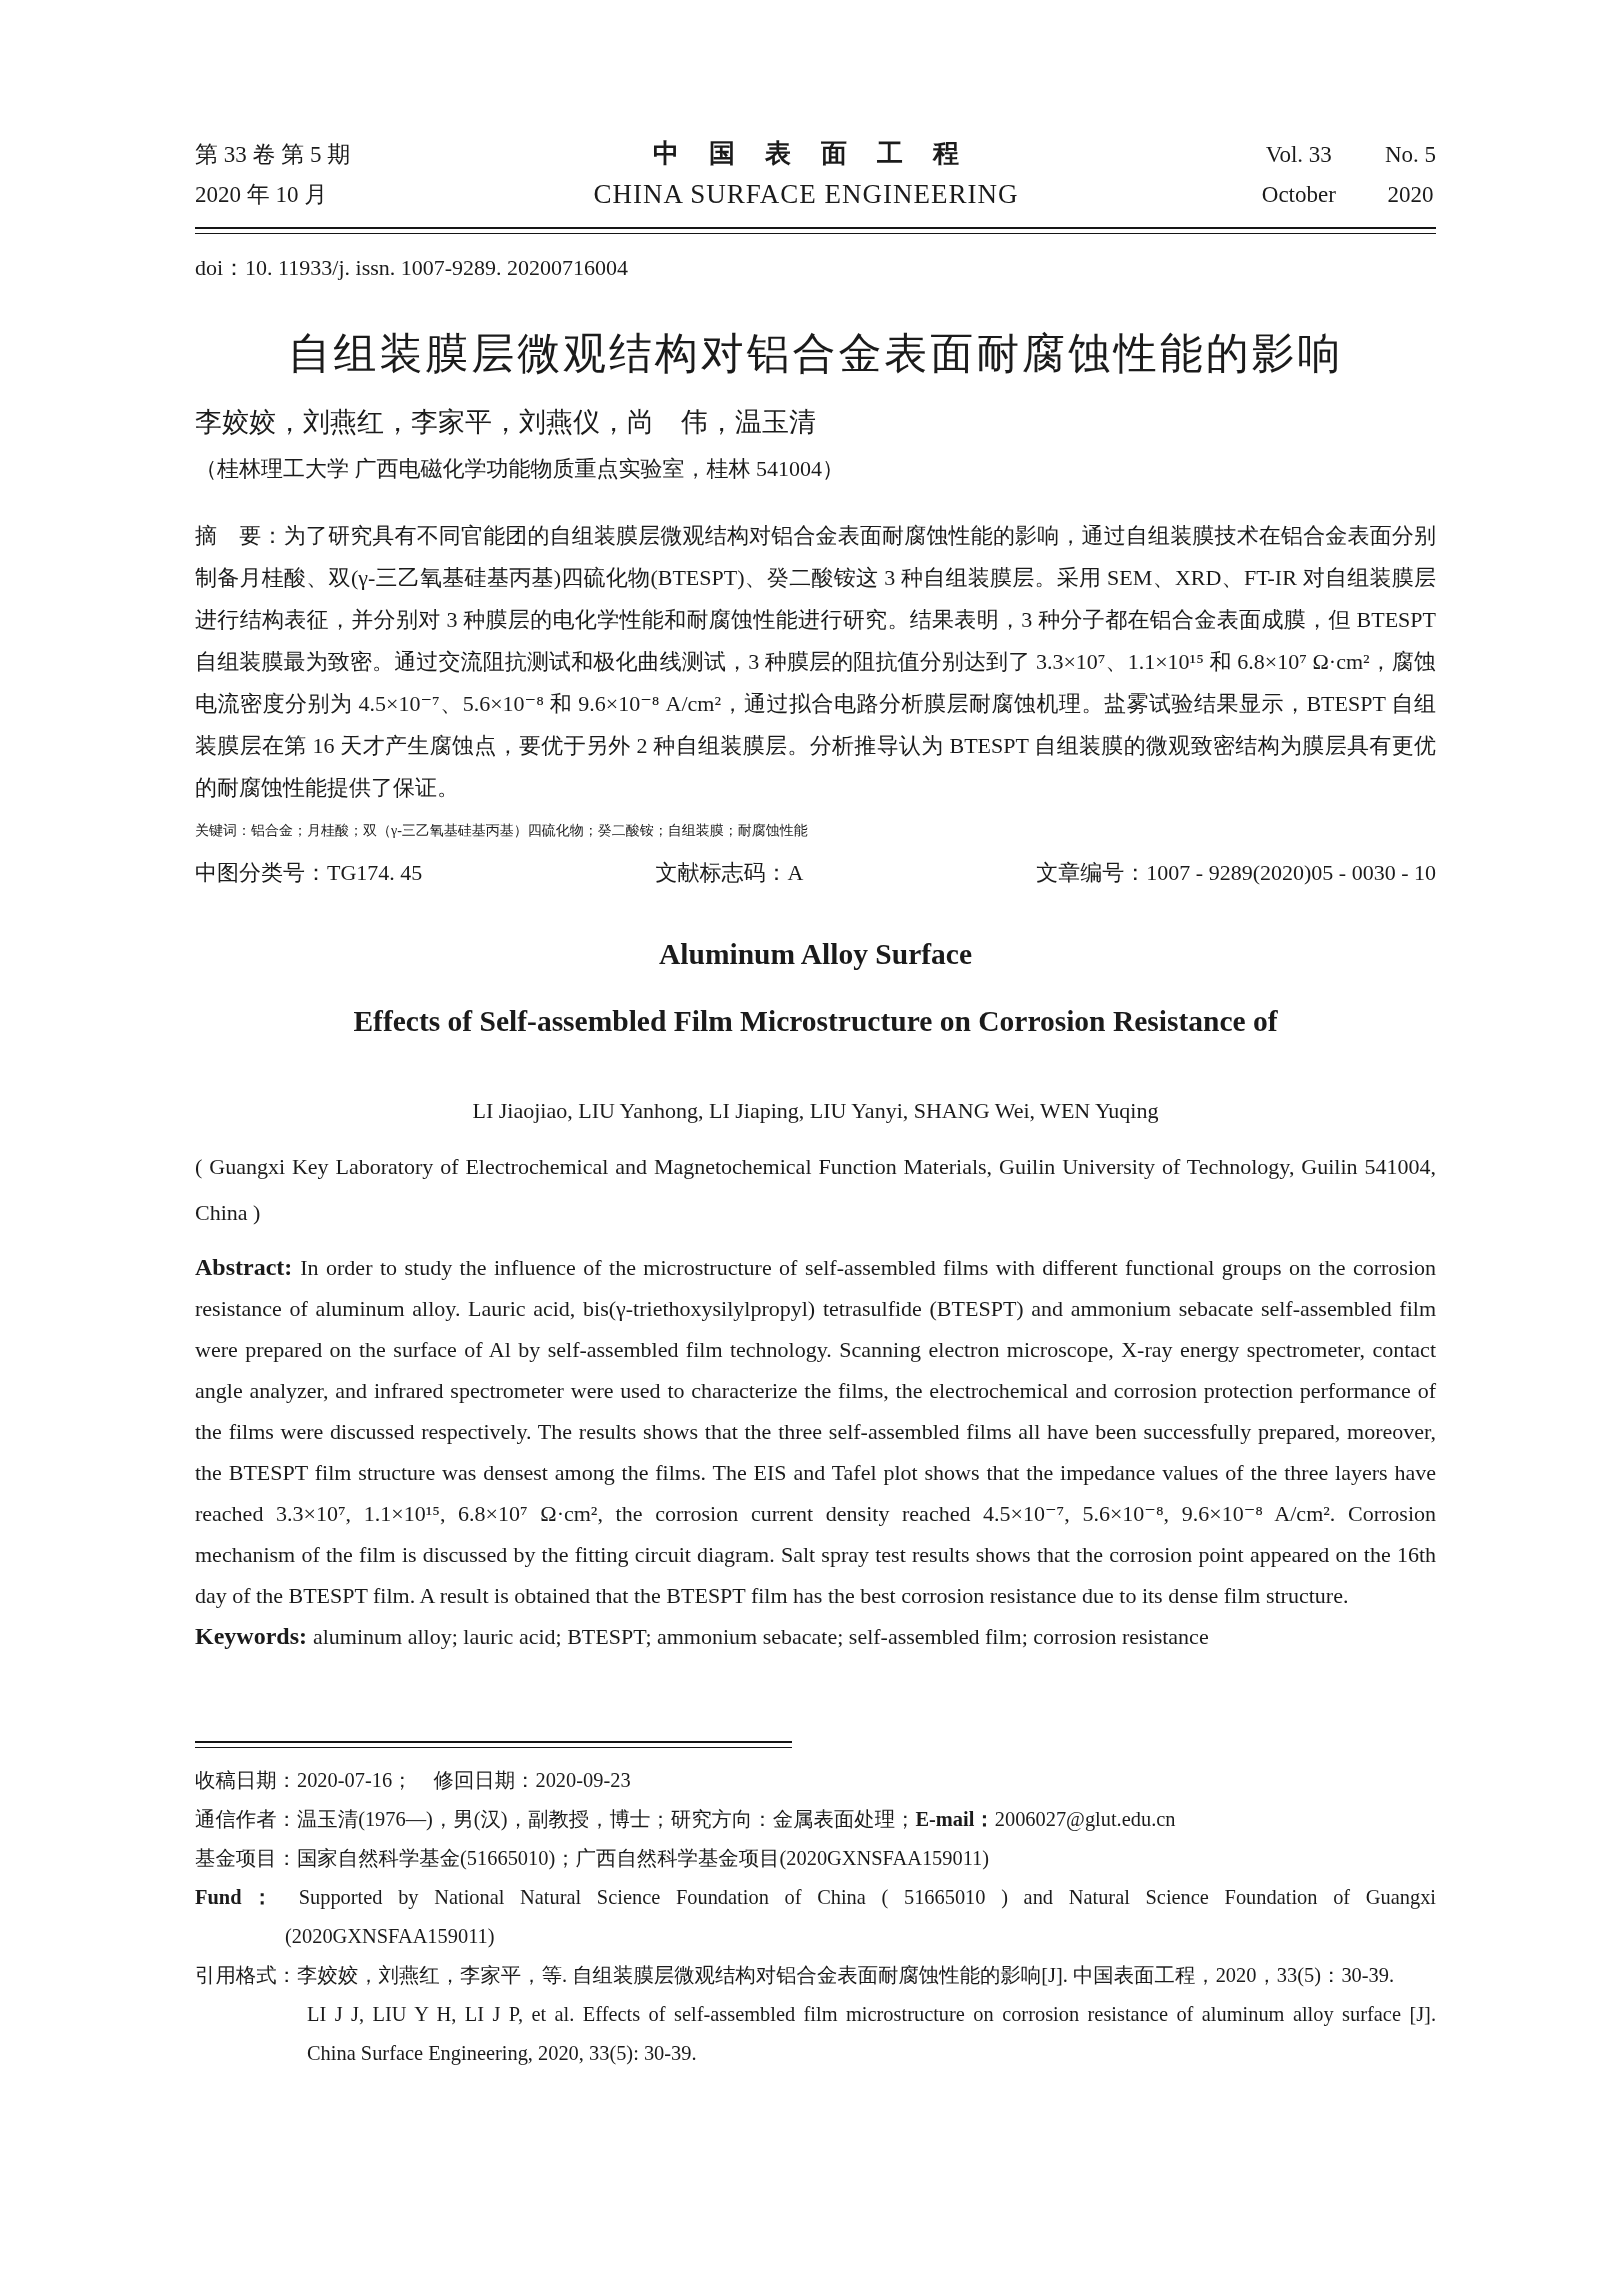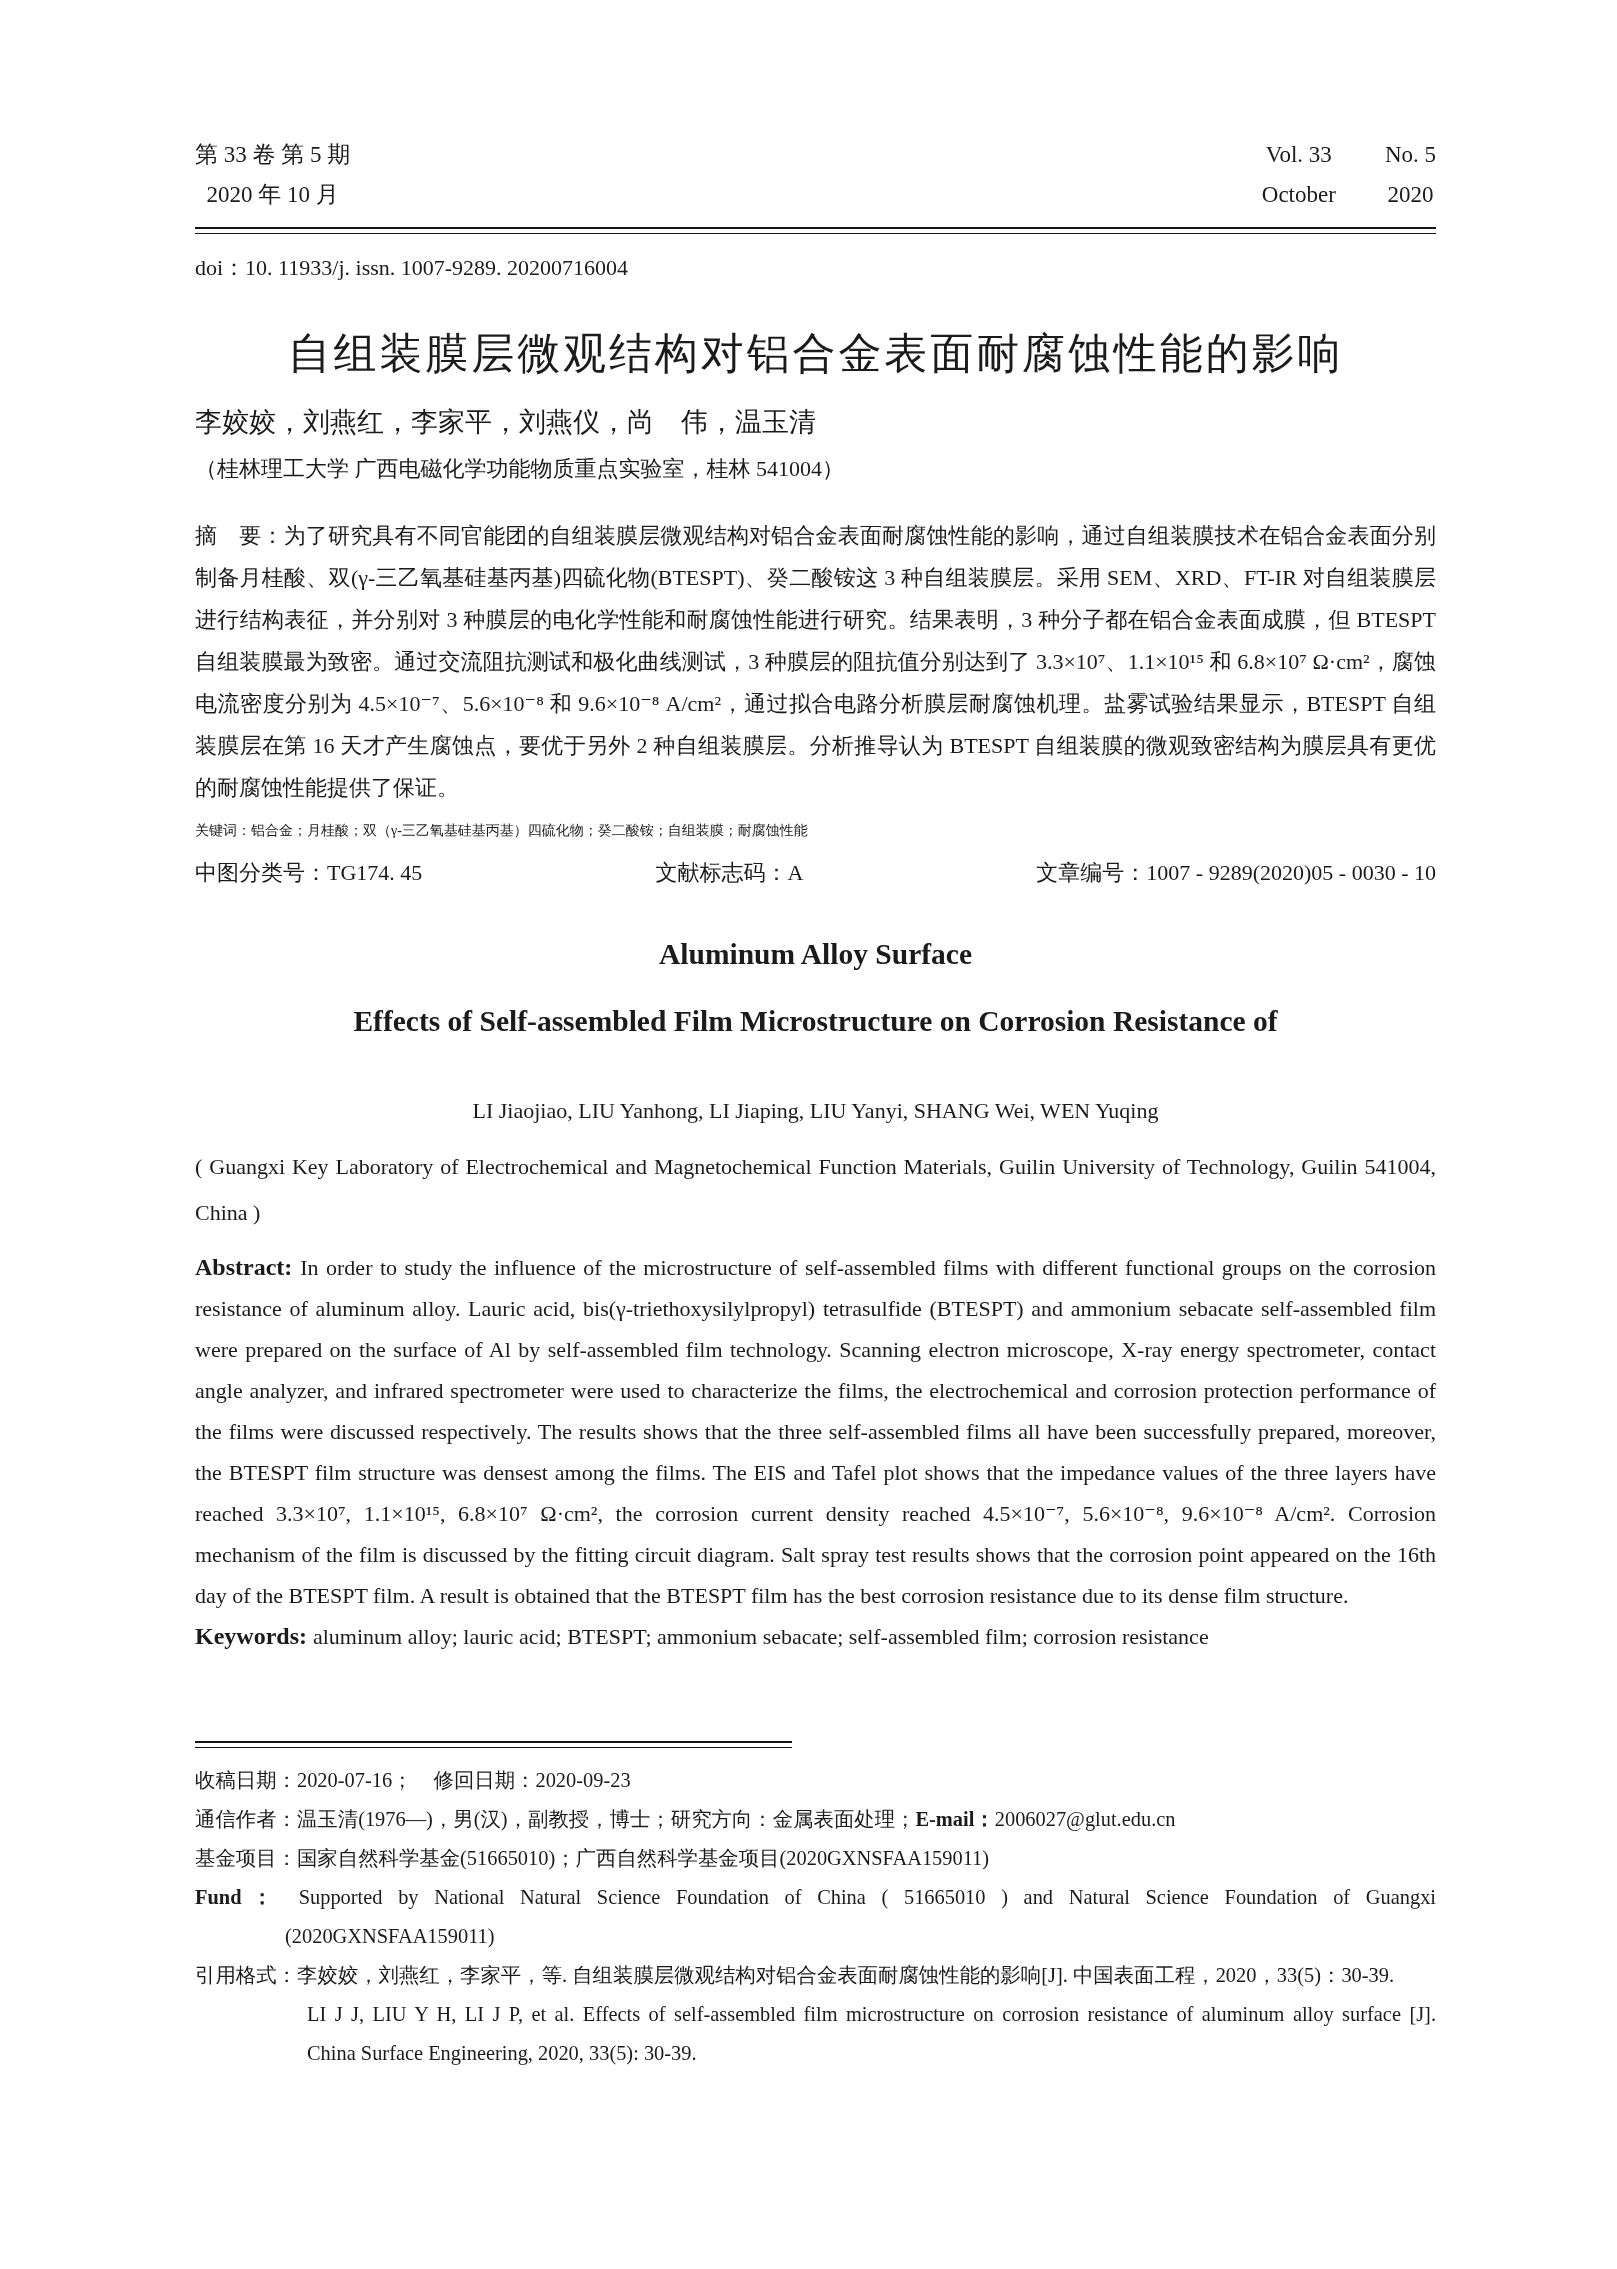--- a/index.html
+++ b/index.html
@@ -11,21 +11,21 @@
     font-family:"Liberation Serif","DejaVu Serif",serif;
     overflow:hidden;
     box-sizing:border-box;
     padding:133px 182px 0 195px;
   }
   .hei{font-family:"Liberation Sans","DejaVu Sans",sans-serif;font-weight:normal;}
   .bold{font-weight:bold;}
 
   
   .header{display:flex;justify-content:space-between;align-items:center;min-height:84px;}
-  .header-left{text-align:center;font-size:23px;line-height:40px;white-space:nowrap;}
+  .header-left{text-align:left;font-size:23px;line-height:40px;white-space:nowrap;}
   .header-center{text-align:center;}
   .journal-name-cn{font-size:26px;font-weight:bold;letter-spacing:30px;text-indent:30px;white-space:nowrap;line-height:38px;}
   .journal-name-en{font-size:27px;letter-spacing:1px;white-space:nowrap;line-height:42px;}
   .header-right{display:grid;grid-template-columns:auto auto;column-gap:49px;font-size:23px;line-height:40px;text-align:center;white-space:nowrap;}
   .double-rule{margin-top:9.5px;height:4.8px;border-top:2.9px solid #151515;border-bottom:1.9px solid #151515;}
 
   .doi-line{margin-top:19px;font-size:22px;}
 
   
   .title-cn{margin-top:44px;text-align:center;font-size:43px;letter-spacing:2.9px;line-height:53px;}
@@ -61,20 +61,24 @@
 </style>
 </head>
 <body>
 
 <div class="page">
 
   <div class="header">
     <div class="header-left">
       <div>第 33 卷 第 5 期</div>
       <div>2020 年 10 月</div>
+    </div>
+    <div class="header-center">
+      <div class="journal-name-cn">中国表面工程</div>
+      <div class="journal-name-en">CHINA SURFACE ENGINEERING</div>
     </div>
     <div class="header-right">
       <div>Vol. 33</div>
       <div>No. 5</div>
       <div>October</div>
       <div>2020</div>
     </div>
   </div>
   <div class="double-rule"></div>
 

